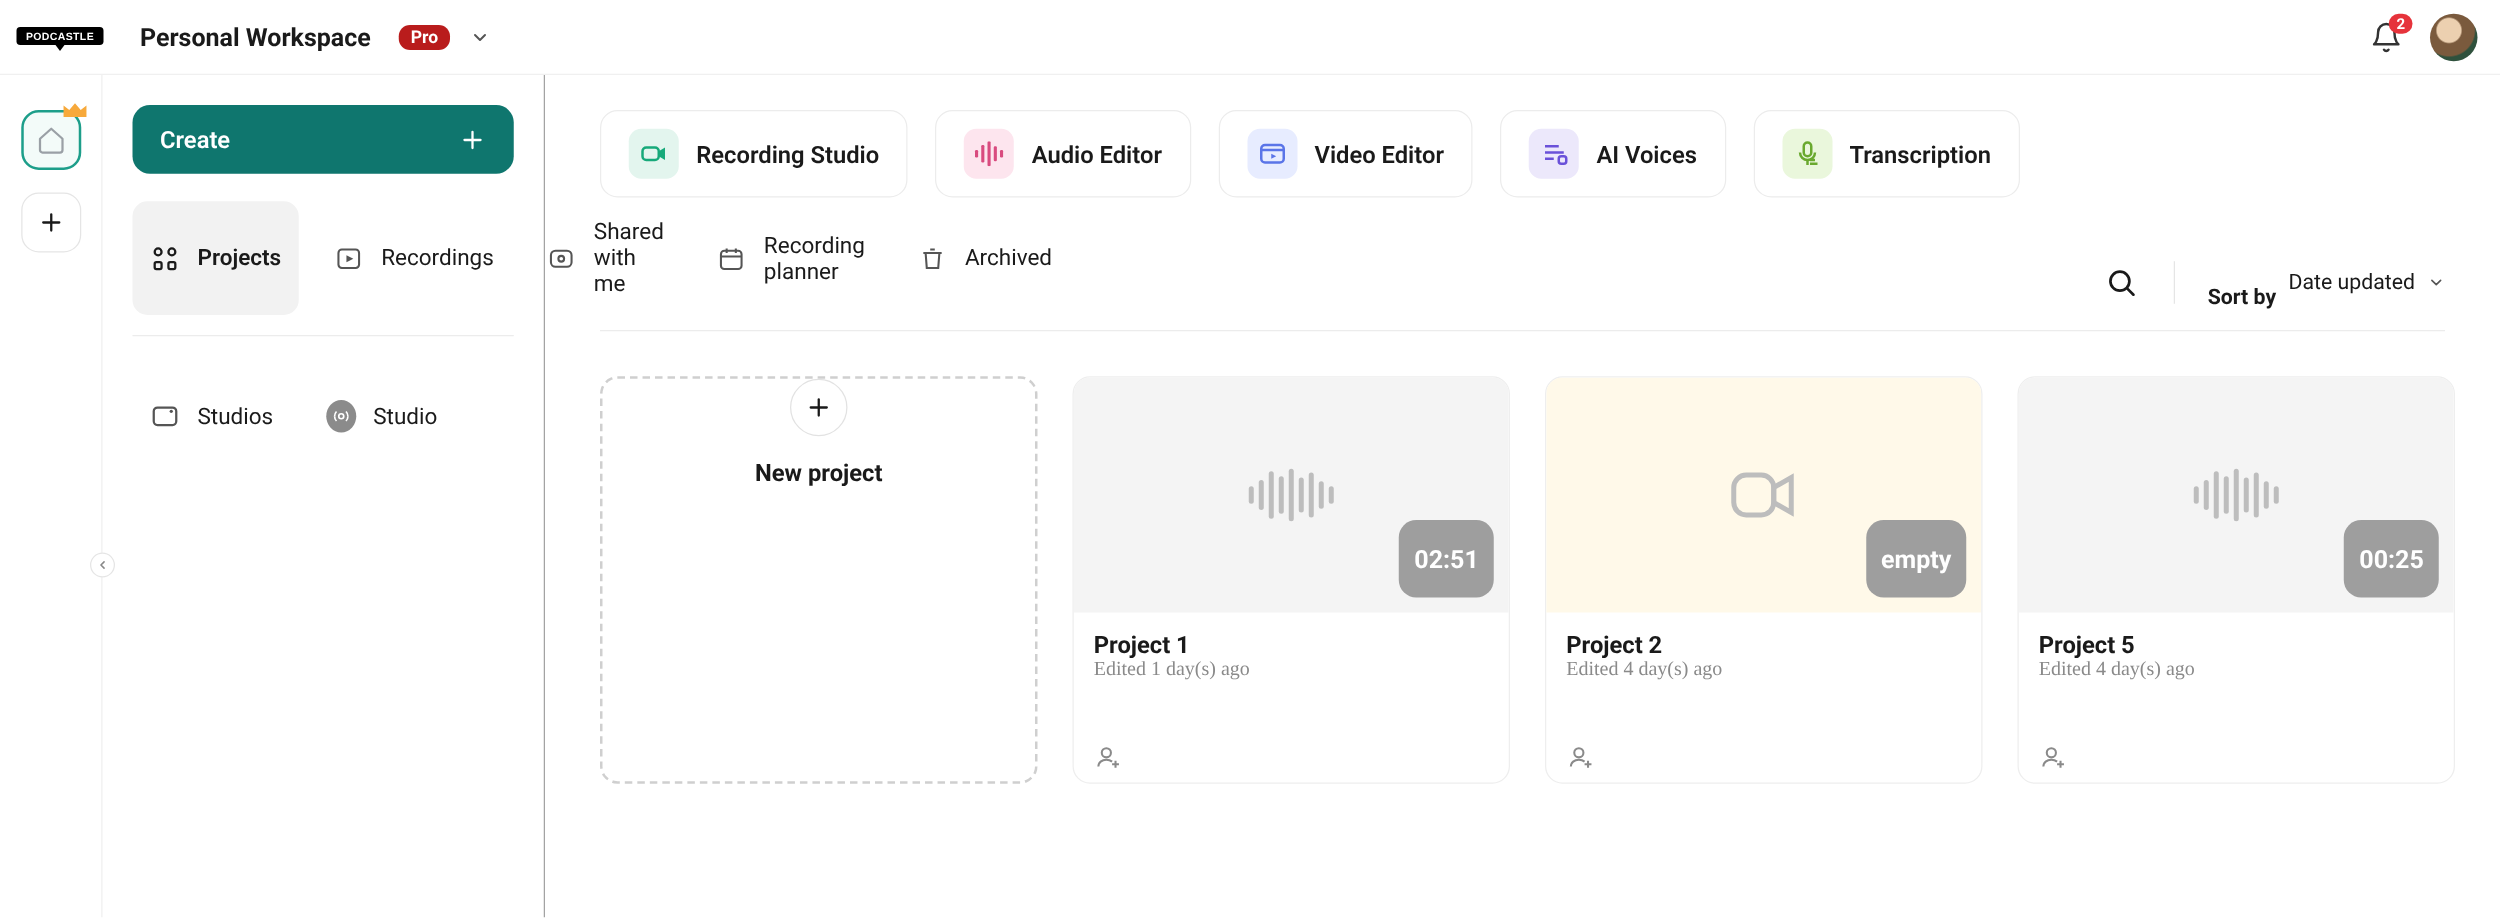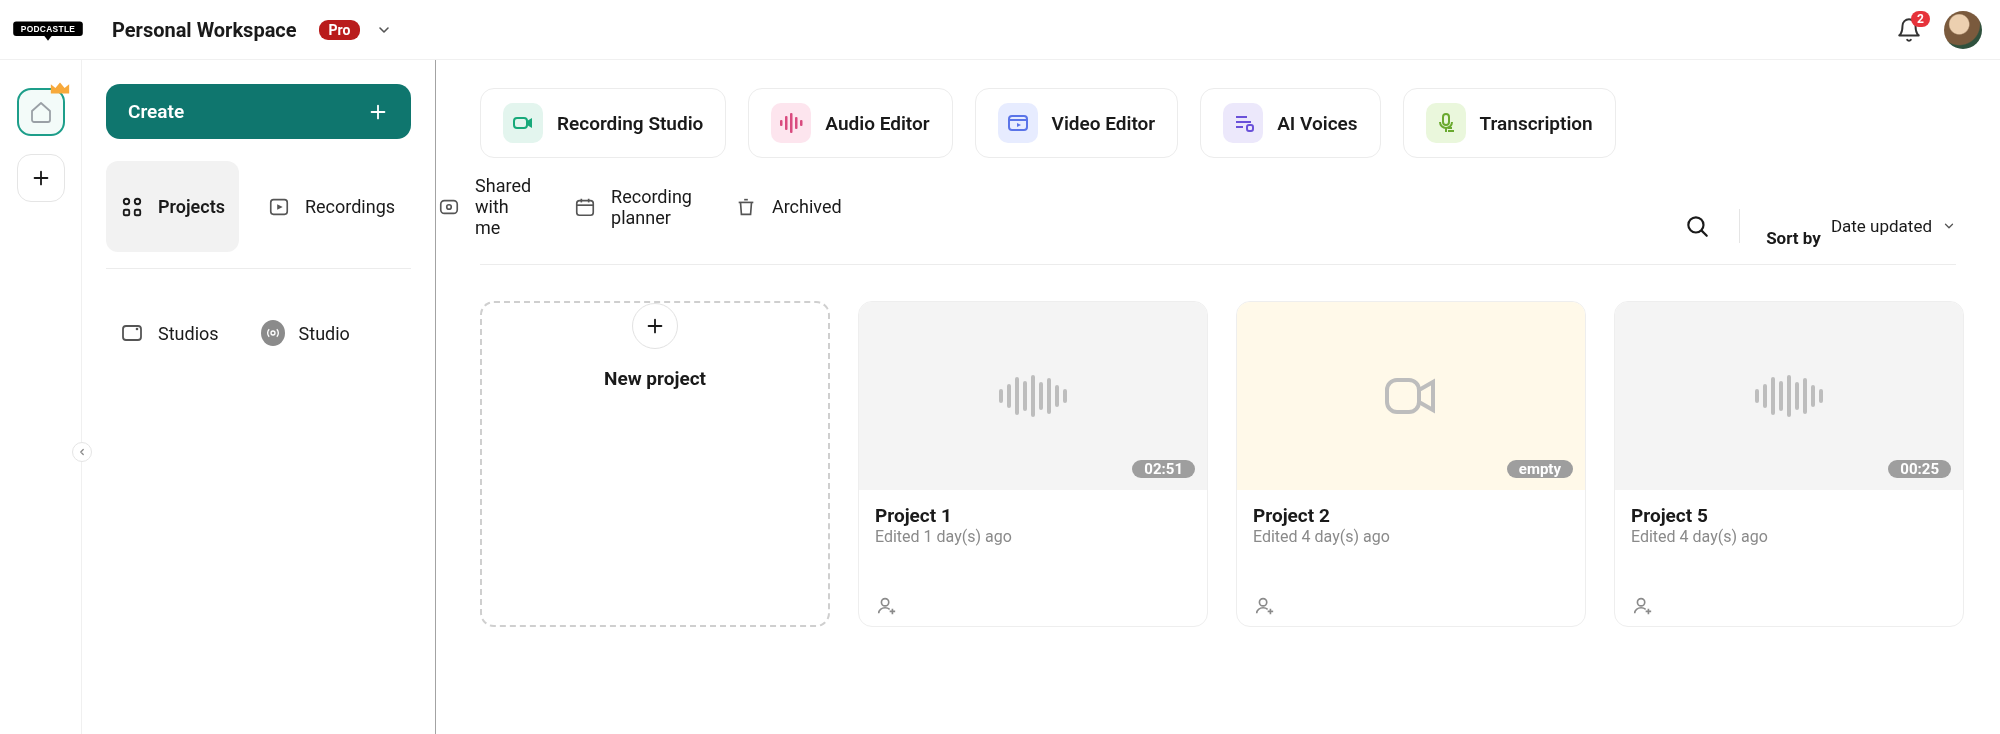--- a/index.html
+++ b/index.html
@@ -41,24 +41,24 @@
   .sort .lbl { font-weight:700;margin-top:24px; }
   .hr { height:1px; background:#ececec; margin-top: 16px; }
   .grid { margin-top: 36px; display:grid; grid-template-columns: repeat(4, 350px); gap: 28px; justify-content:start;}
   .newproj { border:2px dashed #cfcfcf; border-radius:14px; display:flex; flex-direction:column; align-items:center; gap:18px; height: 326px; cursor:pointer; }
   .newproj .plus-circ { width:46px; height:46px; border-radius:50%; border:1px solid #e2e2e2; display:flex; align-items:center; justify-content:center; font-size:26px; color:#1a1a1a; }
   .newproj .lbl { font-size:19px; font-weight:700; }
   .card { border:1px solid #eee; border-radius:14px; overflow:hidden; height: 326px; display:flex; flex-direction:column; cursor:pointer; background:#fff;}
   .thumb { height: 188px; position:relative; display:flex; align-items:center; justify-content:center; }
   .thumb.audio { background:#f4f4f4; }
   .thumb.video { background:#fff9e9; }
-  .dur { position:absolute; right:12px; bottom:12px; background:#9e9e9e; color:#fff; font-size:15px; font-weight:700; padding:0 12px; border-radius:14px; }
+  .dur { position:absolute; right:12px; bottom:12px; background:#9e9e9e; color:#fff; font-size:20px; font-weight:700; padding:19px 12px; border-radius:14px; }
   .meta { padding: 14px 16px 10px; display:flex; flex-direction:column; gap:0; flex:1;}
   .title { font-size:19px; font-weight:700; }
-  .sub { font-size:16px; color:#8a8a8a; }
+  .sub { font-size:16px; color:#8a8a8a;font-family:Liberation Serif, serif; }
   .share { margin-top:auto; color:#8a8a8a; }
   .bars { display:flex; align-items:center; gap:4px; height:42px; }
   .bars span { width:4px; background:#bdbdbd; border-radius:2px; }
   svg { display:block; }
 </style>
 </head>
 <body>
 
 <div class="appbar">
   <div class="logo">

